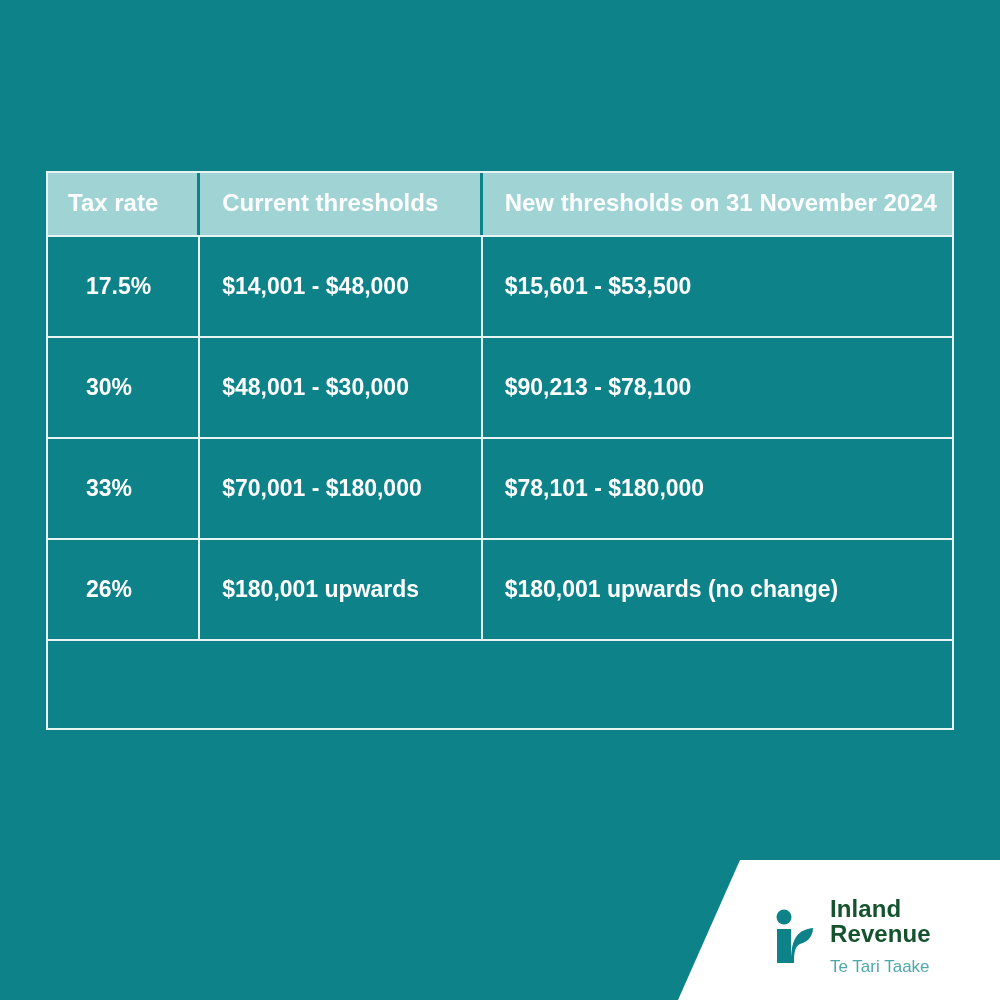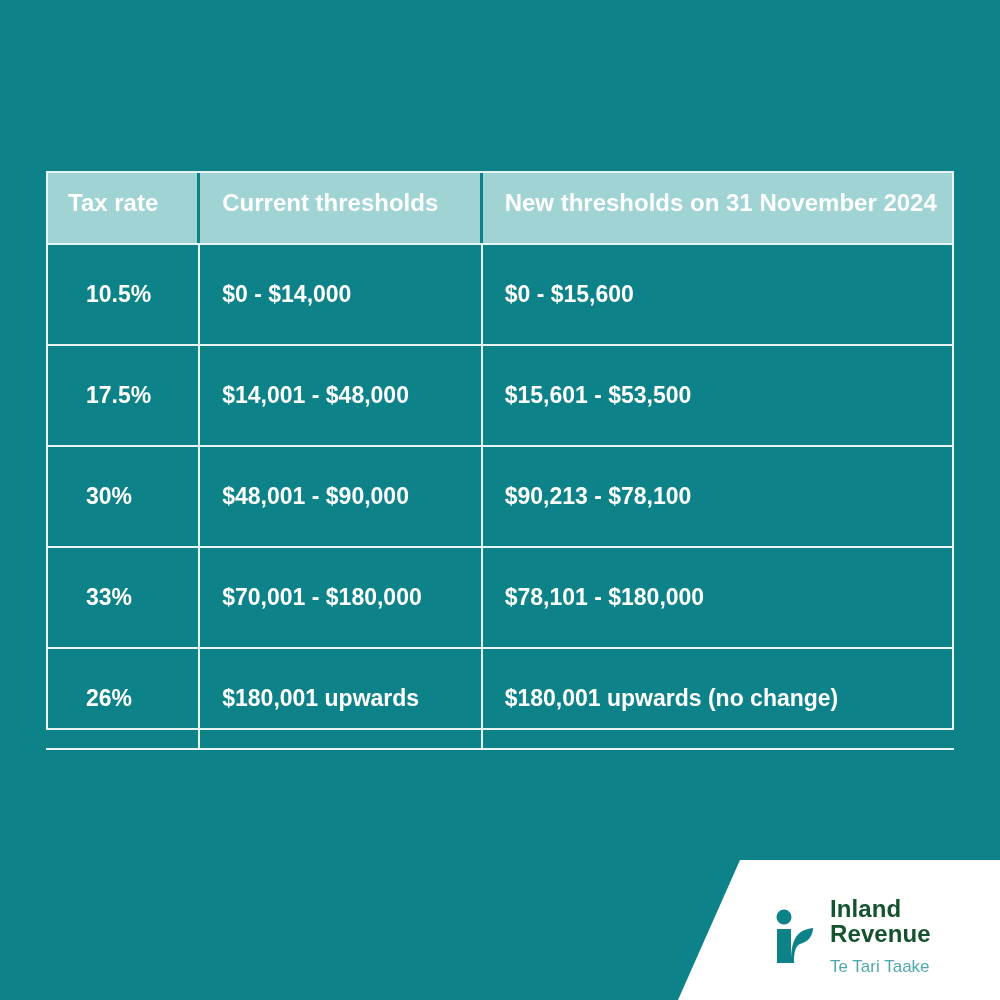--- a/index.html
+++ b/index.html
@@ -38,21 +38,21 @@
     text-align: left;
   }
 
   
   .head-cell {
     background: #9fd3d4;
     color: #0d4b4f;
     font-weight: bold;
     font-size: 24px;
     height: 64px;
-    padding: 0 0 8px 22px;
+    padding: 0 0 0 22px;
     border-right: 3px solid #0d8389;
     white-space: nowrap;
   }
   .head-cell.last { border-right: none; }
 
   .head-rate { width: 158px; }
   .head-current { width: 288px; }
   .head-new { width: 462px; }
 
   
@@ -135,32 +135,27 @@
   <table class="tax-table">
     <thead>
       <tr>
         <th class="head-cell head-rate">Tax rate</th>
         <th class="head-cell head-current">Current thresholds</th>
         <th class="head-cell head-new last">New thresholds on 31 November 2024</th>
       </tr>
     </thead>
     <tbody>
       <tr>
-        <td class="body-cell rate">10.5%</td>
-        <td class="body-cell">$0 - $14,000</td>
-        <td class="body-cell last">$0 - $15,600</td>
-      </tr>
-      <tr>
         <td class="body-cell rate">17.5%</td>
         <td class="body-cell">$14,001 - $48,000</td>
         <td class="body-cell last">$15,601 - $53,500</td>
       </tr>
       <tr>
         <td class="body-cell rate">30%</td>
-        <td class="body-cell">$48,001 - $90,000</td>
+        <td class="body-cell">$48,001 - $30,000</td>
         <td class="body-cell last">$90,213 - $78,100</td>
       </tr>
       <tr>
         <td class="body-cell rate">33%</td>
         <td class="body-cell">$70,001 - $180,000</td>
         <td class="body-cell last">$78,101 - $180,000</td>
       </tr>
       <tr class="last-row">
         <td class="body-cell rate">26%</td>
         <td class="body-cell">$180,001 upwards</td>

